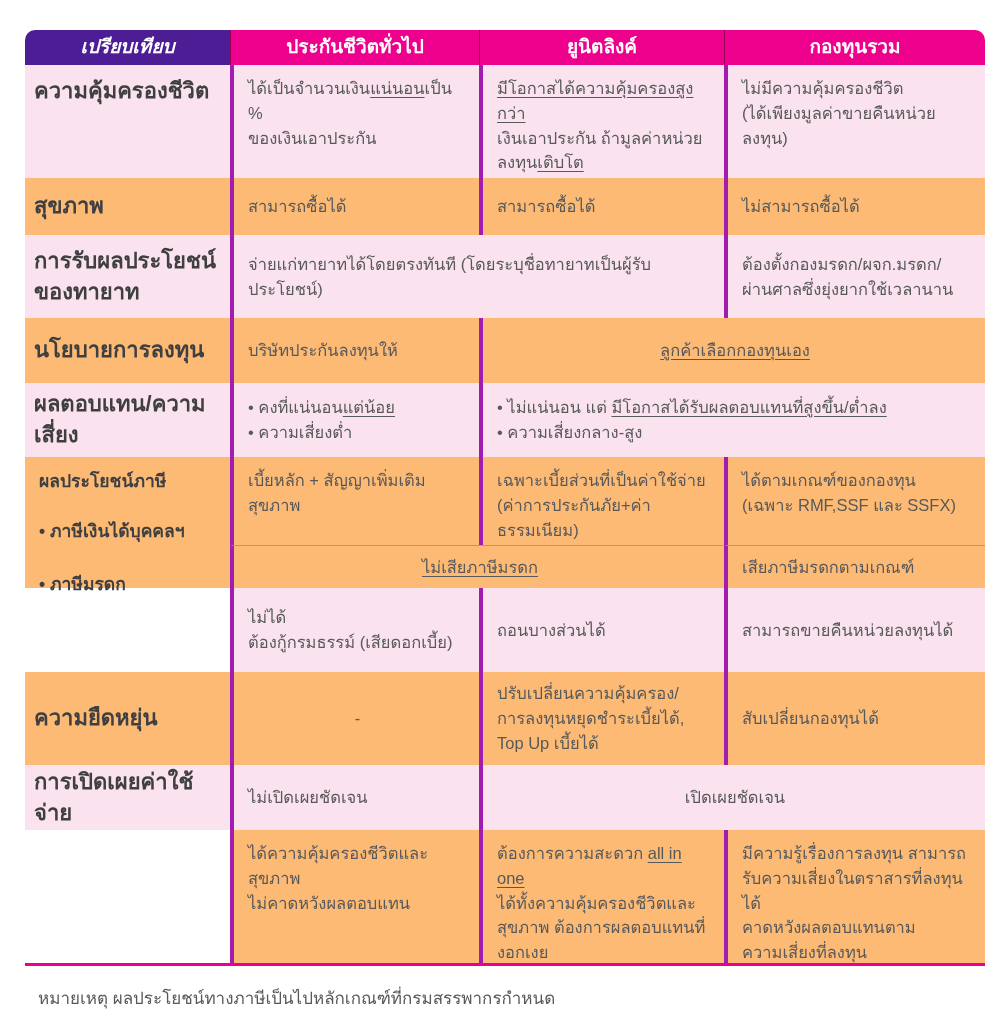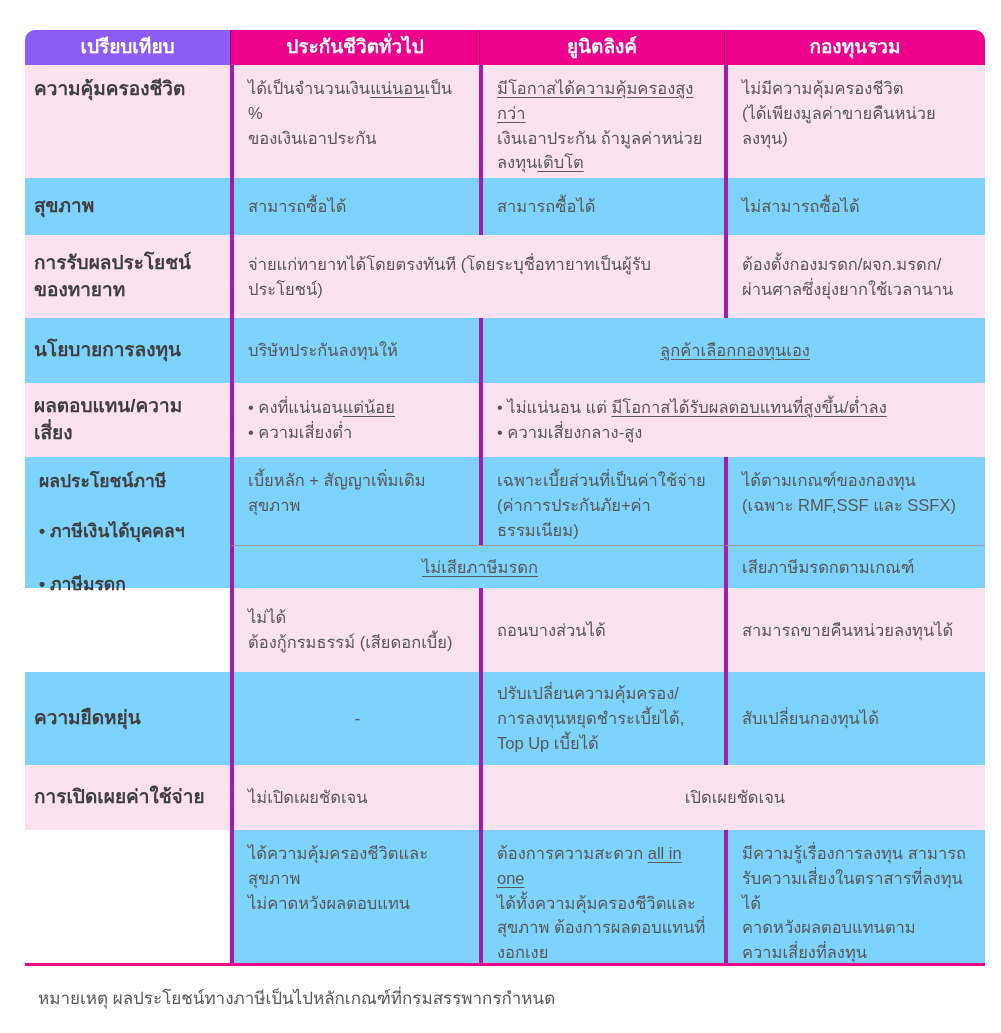--- a/index.html
+++ b/index.html
@@ -12,38 +12,38 @@
     position:absolute;left:25px;top:30px;width:960px;
     display:grid;
     grid-template-columns:205px 249px 245px 261px;
     grid-template-rows:35px 113px 57px 83px 65px 74px 88px 43px 84px 93px 65px 133px;
   }
   .cell{
     box-sizing:border-box;
     display:flex;align-items:flex-start;
     padding:11px 12px 8px 14px;
     font-size:16.5px;color:#58595B;line-height:1.5;
-    background:#7dd3fc;
+    background:#fdba74;
   }
   .cell .w{white-space:pre-line;}
   .vc{align-items:center;padding-top:6px;padding-bottom:6px;}
   .hc{justify-content:center;}
   .hc .w{text-align:center;}
   .pink{background:#FAE3EF;}
-  .lbl{font-weight:bold;color:#3F3F41;font-size:19px;padding-left:9px;line-height:1.4;}
+  .lbl{font-weight:bold;color:#3F3F41;font-size:22px;padding-left:9px;line-height:1.4;}
   .bl{border-left:4px solid #a21caf;}
   .bt{border-top:1px solid #9E9E9E;}
   .u{text-decoration:underline;text-underline-offset:3px;}
   
   .hd{
     background:#EC008C;color:#ffffff;font-weight:bold;font-size:19px;
     display:flex;align-items:center;justify-content:center;
     padding:0;white-space:nowrap;
   }
-  .hd.first{background:#8b5cf6;border-top-left-radius:10px;}
+  .hd.first{background:#4c1d95;border-top-left-radius:10px;font-style:italic;}
   .hd.last{border-top-right-radius:10px;}
   .hb{border-left:1px solid rgba(0,0,0,0.35);}
   
   .gr1{grid-row:1}.gr2{grid-row:2}.gr3{grid-row:3}.gr4{grid-row:4}.gr5{grid-row:5}
   .gr6{grid-row:6}.gr7{grid-row:7}.gr8{grid-row:8}.gr9{grid-row:9}.gr10{grid-row:10}
   .gr11{grid-row:11}.gr12{grid-row:12}
   .cA{grid-column:1}.cB{grid-column:2}.cC{grid-column:3}.cD{grid-column:4}
   .cBC{grid-column:2/4}.cCD{grid-column:3/5}
   .taxlbl{grid-row:7/9;grid-column:1;display:block;}
   .taxlbl .t1{font-weight:bold;color:#3F3F41;font-size:17.5px;}

